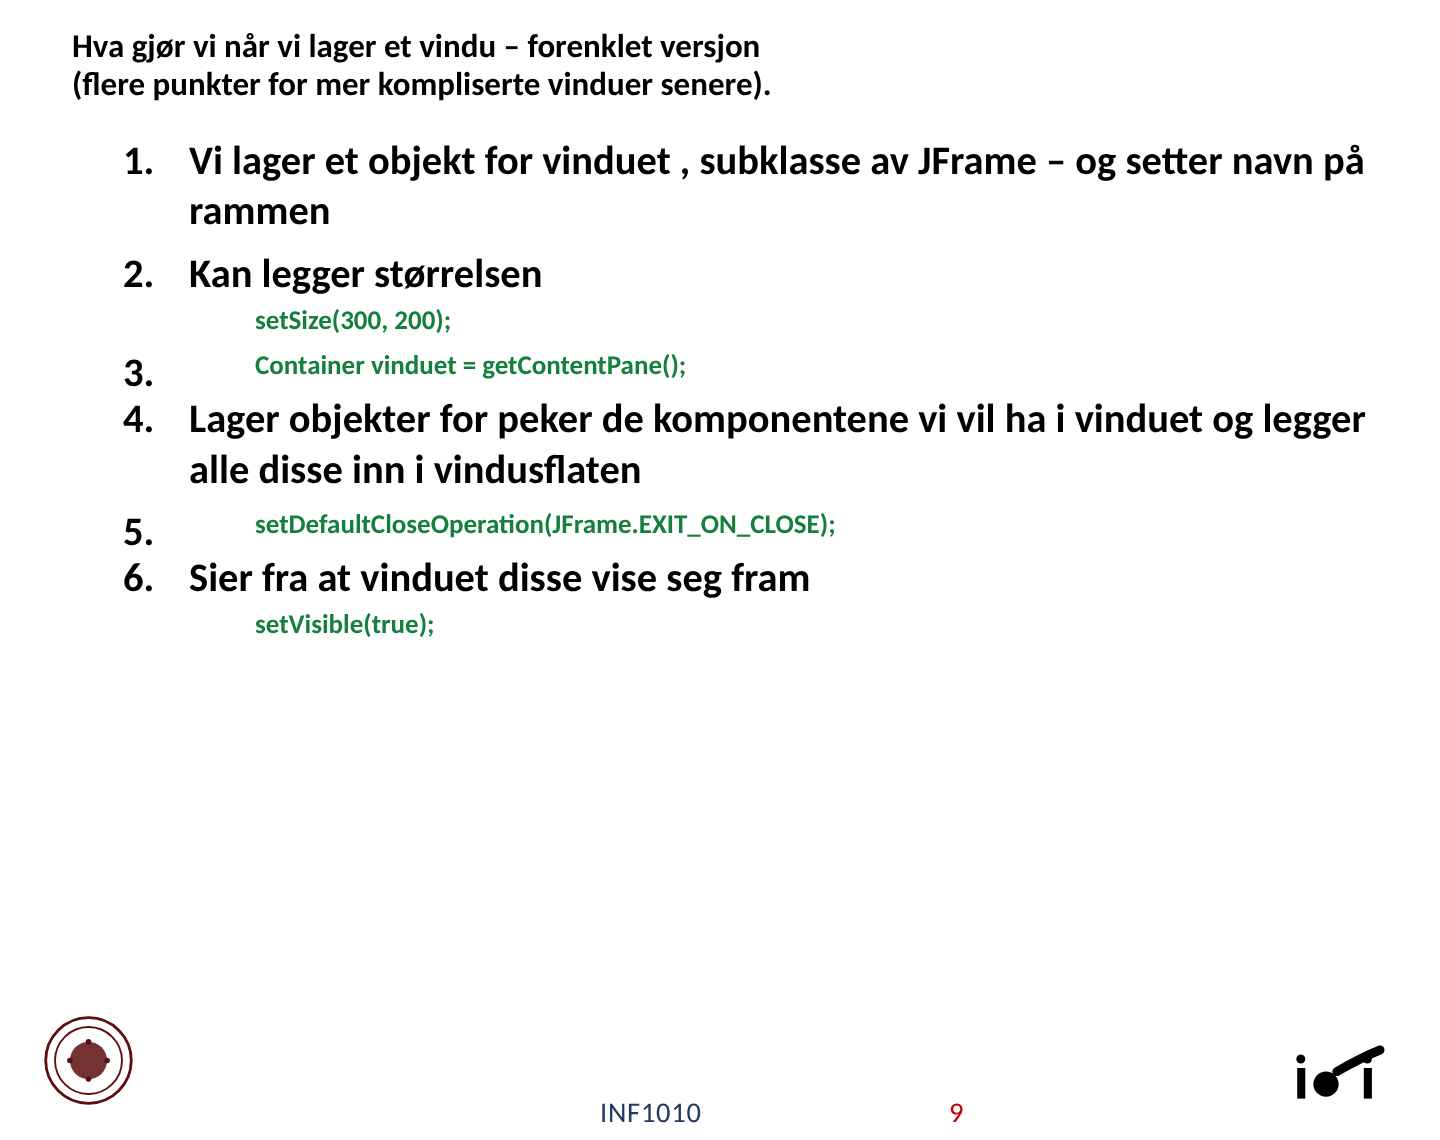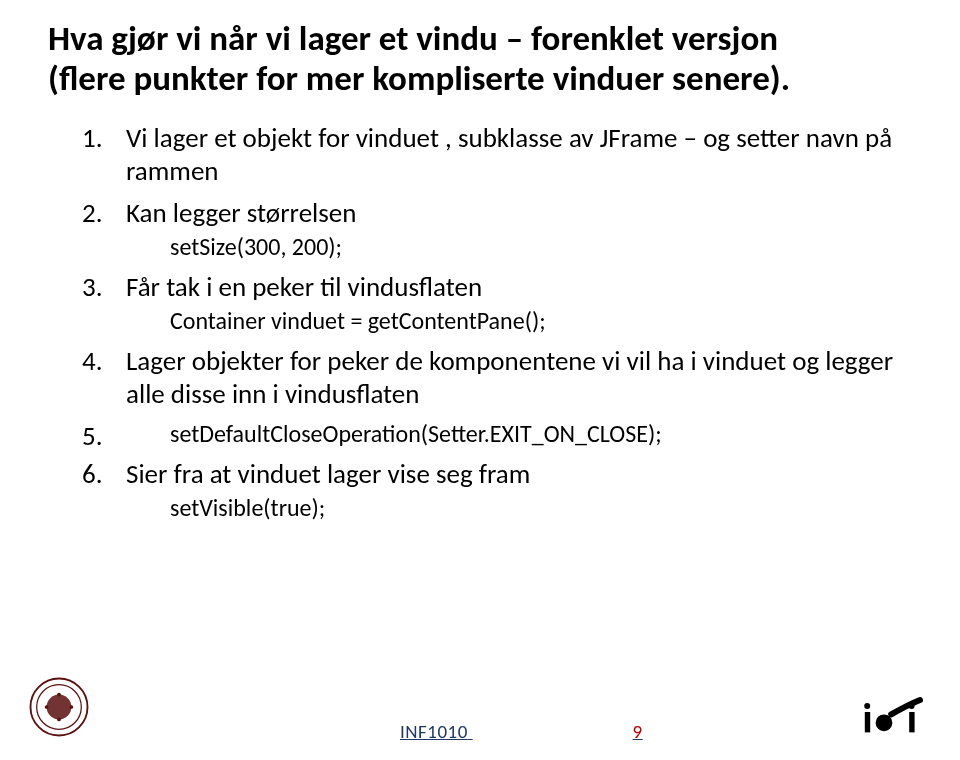--- a/index.html
+++ b/index.html
@@ -5,73 +5,73 @@
   * { box-sizing: border-box; margin: 0; padding: 0; }
   html, body { width: 960px; height: 760px; }
   body {
     font-family: Calibri, "Segoe UI", Arial, sans-serif;
     background: #ffffff;
     position: relative;
     padding: 18px 40px 0 48px;
     color: #000;
   }
   .title {
-    font-size: 35px;
+    font-size: 22px;
     font-weight: 700;
     line-height: 1.15;
     margin-bottom: 22px;
   }
   ol.main {
     list-style: none;
     counter-reset: item;
     padding-left: 0;
     margin-left: 34px;
+    font-weight: bold;
   }
   ol.main > li {
     counter-increment: item;
     position: relative;
     font-size: 27px;
     line-height: 1.25;
     margin-bottom: 8px;
     padding-left: 44px;
   }
   ol.main > li::before {
     content: counter(item) ".";
     position: absolute;
     left: 0;
     top: 0;
     font-size: 27px;
   }
   .code {
-    font-size: 24px;
-    color: #000000;
+    font-size: 18px;
+    color: #15803d;
     margin-left: 44px;
     margin-top: 2px;
     margin-bottom: 6px;
     line-height: 1.25;
   }
   .footer {
     position: absolute;
     bottom: 22px;
     left: 0;
     width: 100%;
     display: flex;
     align-items: flex-end;
     justify-content: space-between;
     padding: 0 34px 0 28px;
   }
   .footer-center {
     position: absolute;
     left: 50%;
     transform: translateX(-80px);
-    bottom: 17px;
+    bottom: 6px;
     font-size: 19px;
     color: #1f3864;
     letter-spacing: 0.5px;
-    text-decoration: underline;
   }
   .footer-center .pg {
     color: #c00000;
     margin-left: 160px;
   }
   .seal {
     width: 62px;
     height: 62px;
   }
   .ifi-logo {
@@ -90,31 +90,30 @@
 
 <ol class="main">
   <li>
     <span>Vi lager et objekt for vinduet , subklasse av JFrame   – og setter navn på rammen</span>
   </li>
   <li>
     <span>Kan legger størrelsen</span>
     <div class="code">setSize(300, 200);</div>
   </li>
   <li>
-    <span>Får tak i en peker til  vindusflaten</span>
     <div class="code">Container vinduet = getContentPane();</div>
   </li>
   <li>
     <span>Lager objekter for peker de komponentene vi vil ha i vinduet og legger alle disse inn i  vindusflaten</span>
   </li>
   <li>
-    <div class="code">setDefaultCloseOperation(Setter.EXIT_ON_CLOSE);</div>
+    <div class="code">setDefaultCloseOperation(JFrame.EXIT_ON_CLOSE);</div>
   </li>
   <li>
-    <span>Sier fra at vinduet lager vise seg fram</span>
+    <span>Sier fra at vinduet disse vise seg fram</span>
     <div class="code">setVisible(true);</div>
   </li>
 </ol>
 
 <div class="footer">
   <svg class="seal" viewBox="0 0 100 100">
     <circle cx="50" cy="50" r="46" fill="none" stroke="#5b0f0f" stroke-width="3"></circle>
     <circle cx="50" cy="50" r="36" fill="none" stroke="#5b0f0f" stroke-width="2"></circle>
     <circle cx="50" cy="50" r="20" fill="#5b0f0f" opacity="0.85"></circle>
     <circle cx="50" cy="30" r="3" fill="#5b0f0f"></circle>

